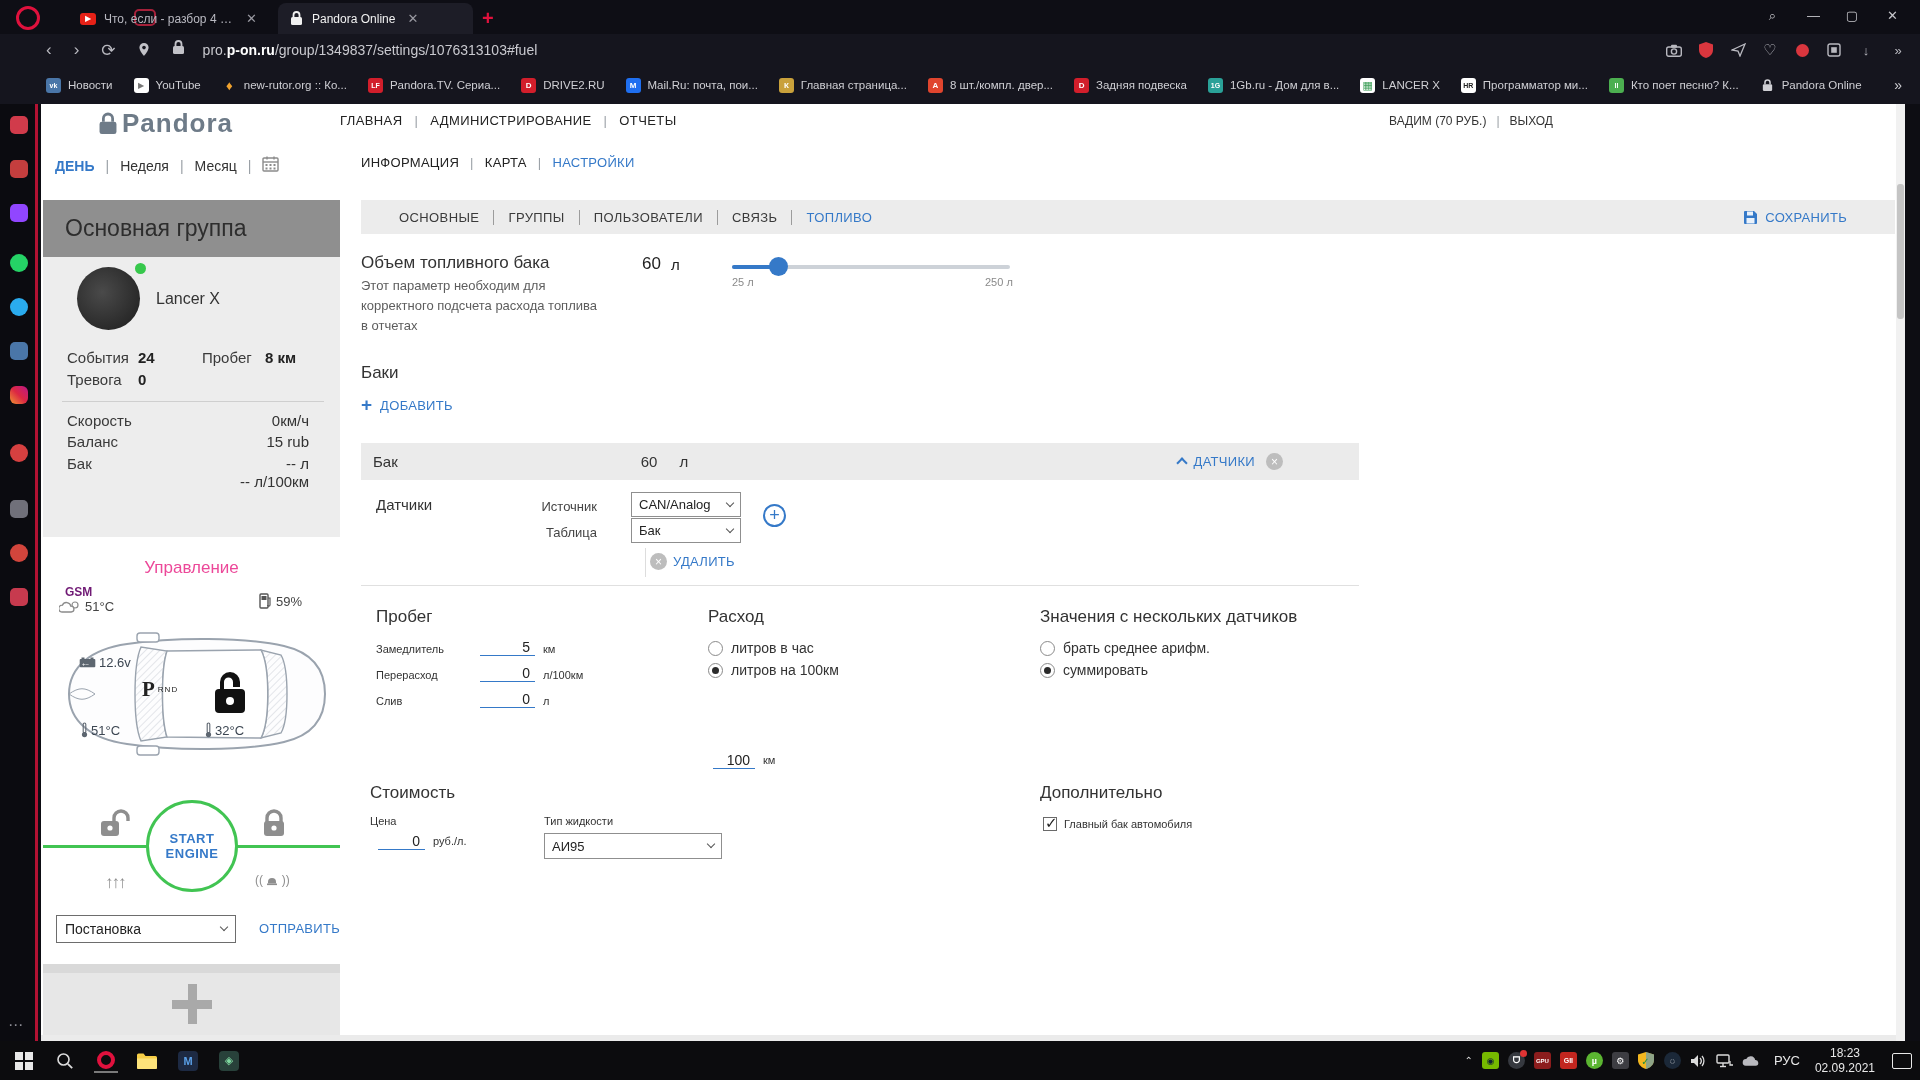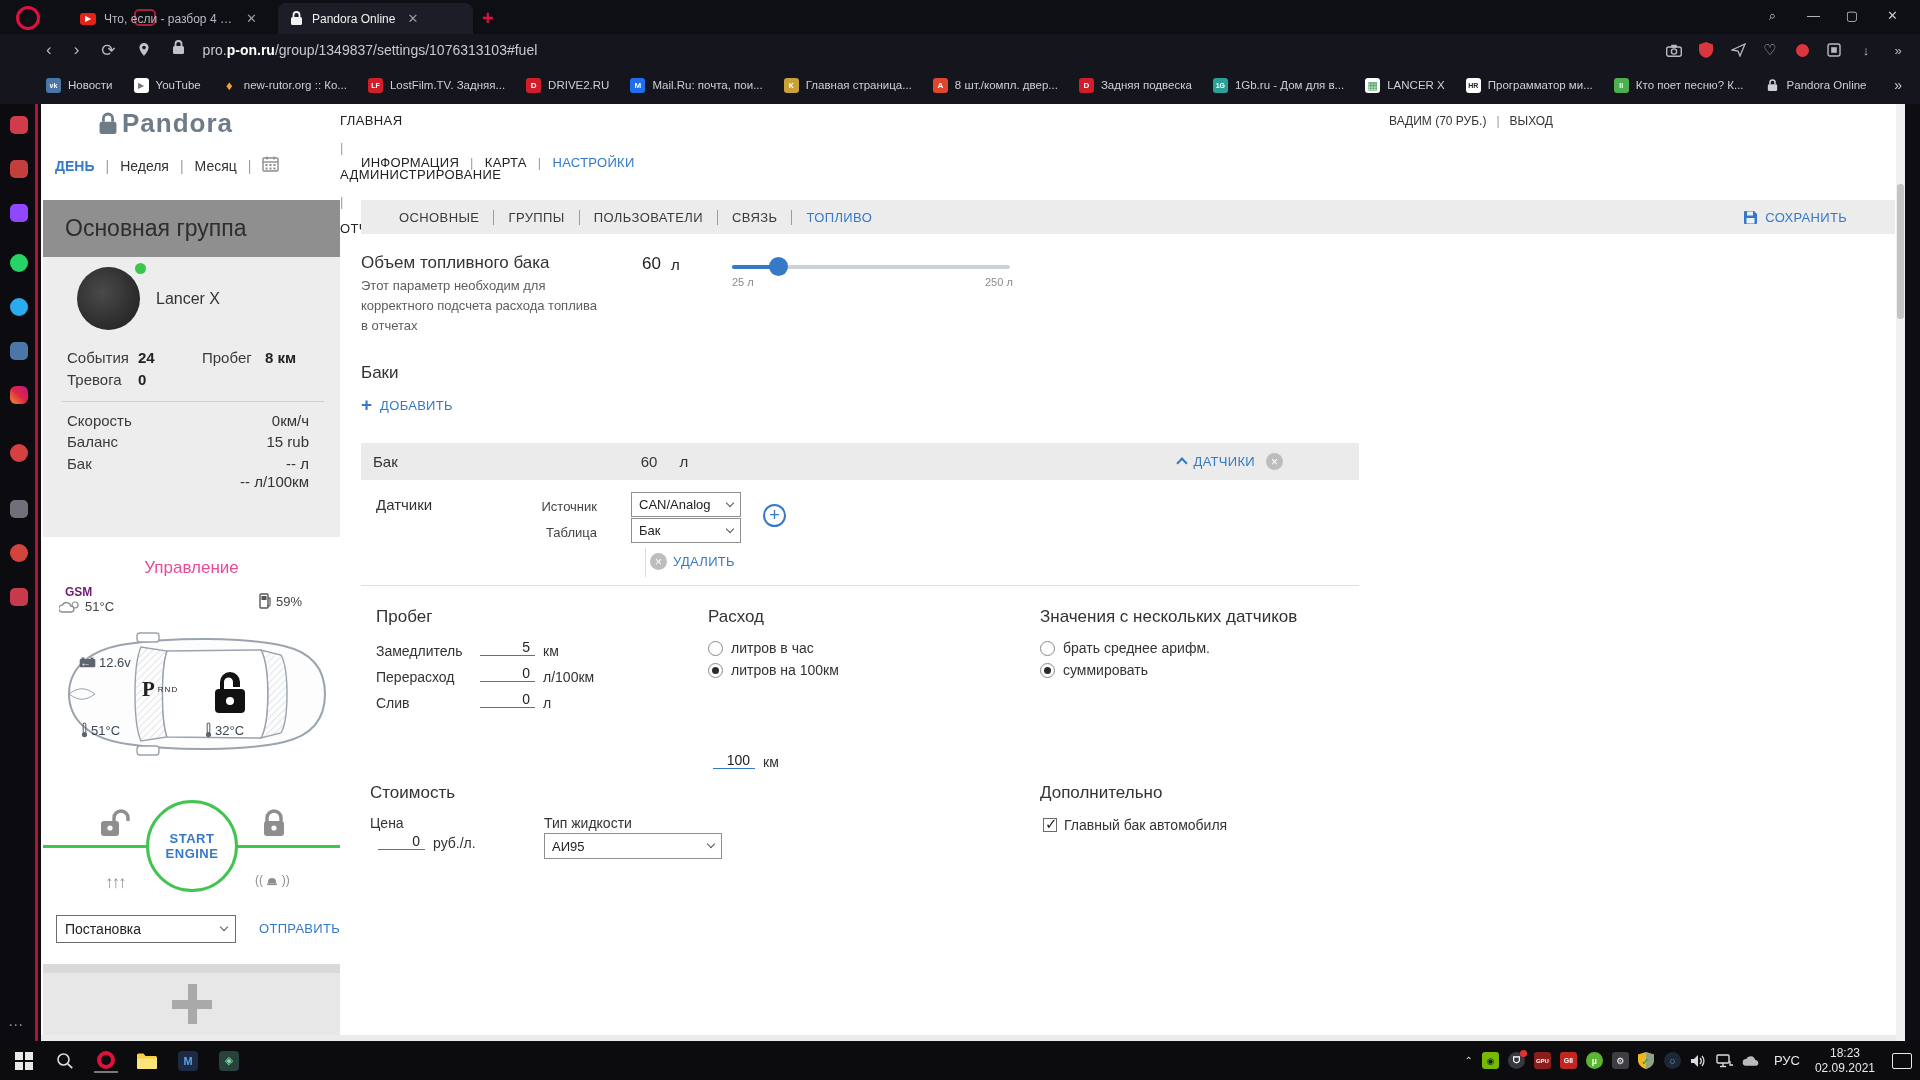--- a/index.html
+++ b/index.html
@@ -39,21 +39,21 @@
   .sb-dots { position:absolute; left:8px; color:#8d8d95; font-size:15px; letter-spacing:1px; }
 
   
   #page { position:absolute; left:41px; top:104px; width:1864px; height:937px; background:#fff; overflow:hidden; }
   .blue { color:#3579c8; }
   .sep { color:#9aa0a6; }
 
   
   #logo { position:absolute; left:57px; top:4px; display:flex; align-items:center; gap:4px; }
   #logo .logo-text { font-size:26px; font-weight:bold; color:#6e7b88; letter-spacing:1px; }
-  .site-nav { position:absolute; left:299px; top:9px; display:flex; gap:12px; font-size:13px; color:#222; letter-spacing:.4px;flex-direction:column; }
+  .site-nav { position:absolute; left:299px; top:9px; display:flex; gap:12px; font-size:13px; color:#222; letter-spacing:.4px; }
   .site-nav span[data-interactable="true"] { cursor:pointer; }
   .acct { position:absolute; right:352px; top:10px; display:flex; gap:10px; font-size:12px; color:#333; }
 
   
   .period { position:absolute; left:14px; top:52px; display:flex; align-items:center; gap:11px; font-size:14px; color:#333; }
   .period .active { color:#3579c8; font-weight:bold; font-size:14px; }
 
   
   .subnav { position:absolute; left:320px; top:51px; display:flex; gap:11px; font-size:13px; color:#222; letter-spacing:.3px; }
 
@@ -100,21 +100,21 @@
   
   #tabstrip { position:absolute; left:320px; top:96px; width:1534px; height:34px; background:#ececec; display:flex; align-items:center; }
   .mtabs { display:flex; align-items:center; gap:14px; margin-left:38px; font-size:13px; color:#3a3a3a; letter-spacing:.4px; }
   .mtabs .vsep { width:1px; height:15px; background:#9c9c9c; }
   .savebtn { position:absolute; right:48px; display:flex; align-items:center; gap:7px; font-size:13px; color:#3579c8; letter-spacing:.3px; }
 
   
   .ftitle { font-size:17px; color:#333; }
   .fdesc { font-size:13px; color:#5d5d5d; line-height:20px; }
   .sec-title { font-size:17px; color:#333; }
-  .flabel { font-size:14px; color:#333; }
+  .flabel { font-size:11px; color:#333; }
   .uline { border-bottom:1px solid #3579c8; text-align:right; font-size:14px; color:#222; padding-right:5px; }
   .radio { width:15px; height:15px; border:1px solid #8a8a8a; border-radius:50%; background:#fff; display:inline-block; position:relative; flex:0 0 auto; }
   .radio.sel::after { content:""; position:absolute; inset:3px; background:#2b2b2b; border-radius:50%; }
   .ropt { display:flex; align-items:center; gap:8px; font-size:14px; color:#333; }
   .cb { width:14px; height:14px; border:1px solid #6a6a6a; background:#fff; display:inline-block; position:relative; flex:0 0 auto; }
   .cb.on::after { content:"✓"; position:absolute; top:-4px; left:1px; font-size:15px; color:#222; font-weight:bold; }
   .select { border:1px solid #8f8f8f; background:#fff; display:flex; align-items:center; justify-content:space-between; padding:0 7px; font-size:13px; color:#222; }
   .chevd { border:solid #555; border-width:0 1.5px 1.5px 0; padding:2.5px; transform:rotate(45deg); margin-top:-4px; }
   .chev-up { display:inline-block; border:solid #3579c8; border-width:0 2px 2px 0; padding:3px; transform:rotate(225deg); margin-bottom:-3px; }
   .xcirc { width:17px; height:17px; border-radius:50%; background:#bdbdbd; color:#fff; font-size:12px; display:flex; align-items:center; justify-content:center; flex:0 0 auto; }
@@ -233,21 +233,21 @@
       <span class="bm" data-interactable="true">
           <span class="bicon" style="background:#fff;color:#777;" data-interactable="false">▶</span>
           <span>YouTube</span>
         </span>
       <span class="bm" data-interactable="true">
           <span class="bicon" style="background:transparent;color:#f0a22e;font-size:13px;" data-interactable="false">♦</span>
           <span>new-rutor.org :: Ко...</span>
         </span>
       <span class="bm" data-interactable="true">
           <span class="bicon" style="background:#d21e2b;font-size:7px;" data-interactable="false">LF</span>
-          <span>LostFilm.TV. Задняя...</span>
+          <span>Pandora.TV. Сериа...</span>
         </span>
       <span class="bm" data-interactable="true">
           <span class="bicon" style="background:#d21e2b;" data-interactable="false">D</span>
           <span>DRIVE2.RU</span>
         </span>
       <span class="bm" data-interactable="true">
           <span class="bicon" style="background:#1f6ff0;" data-interactable="false">M</span>
           <span>Mail.Ru: почта, пои...</span>
         </span>
       <span class="bm" data-interactable="true">

